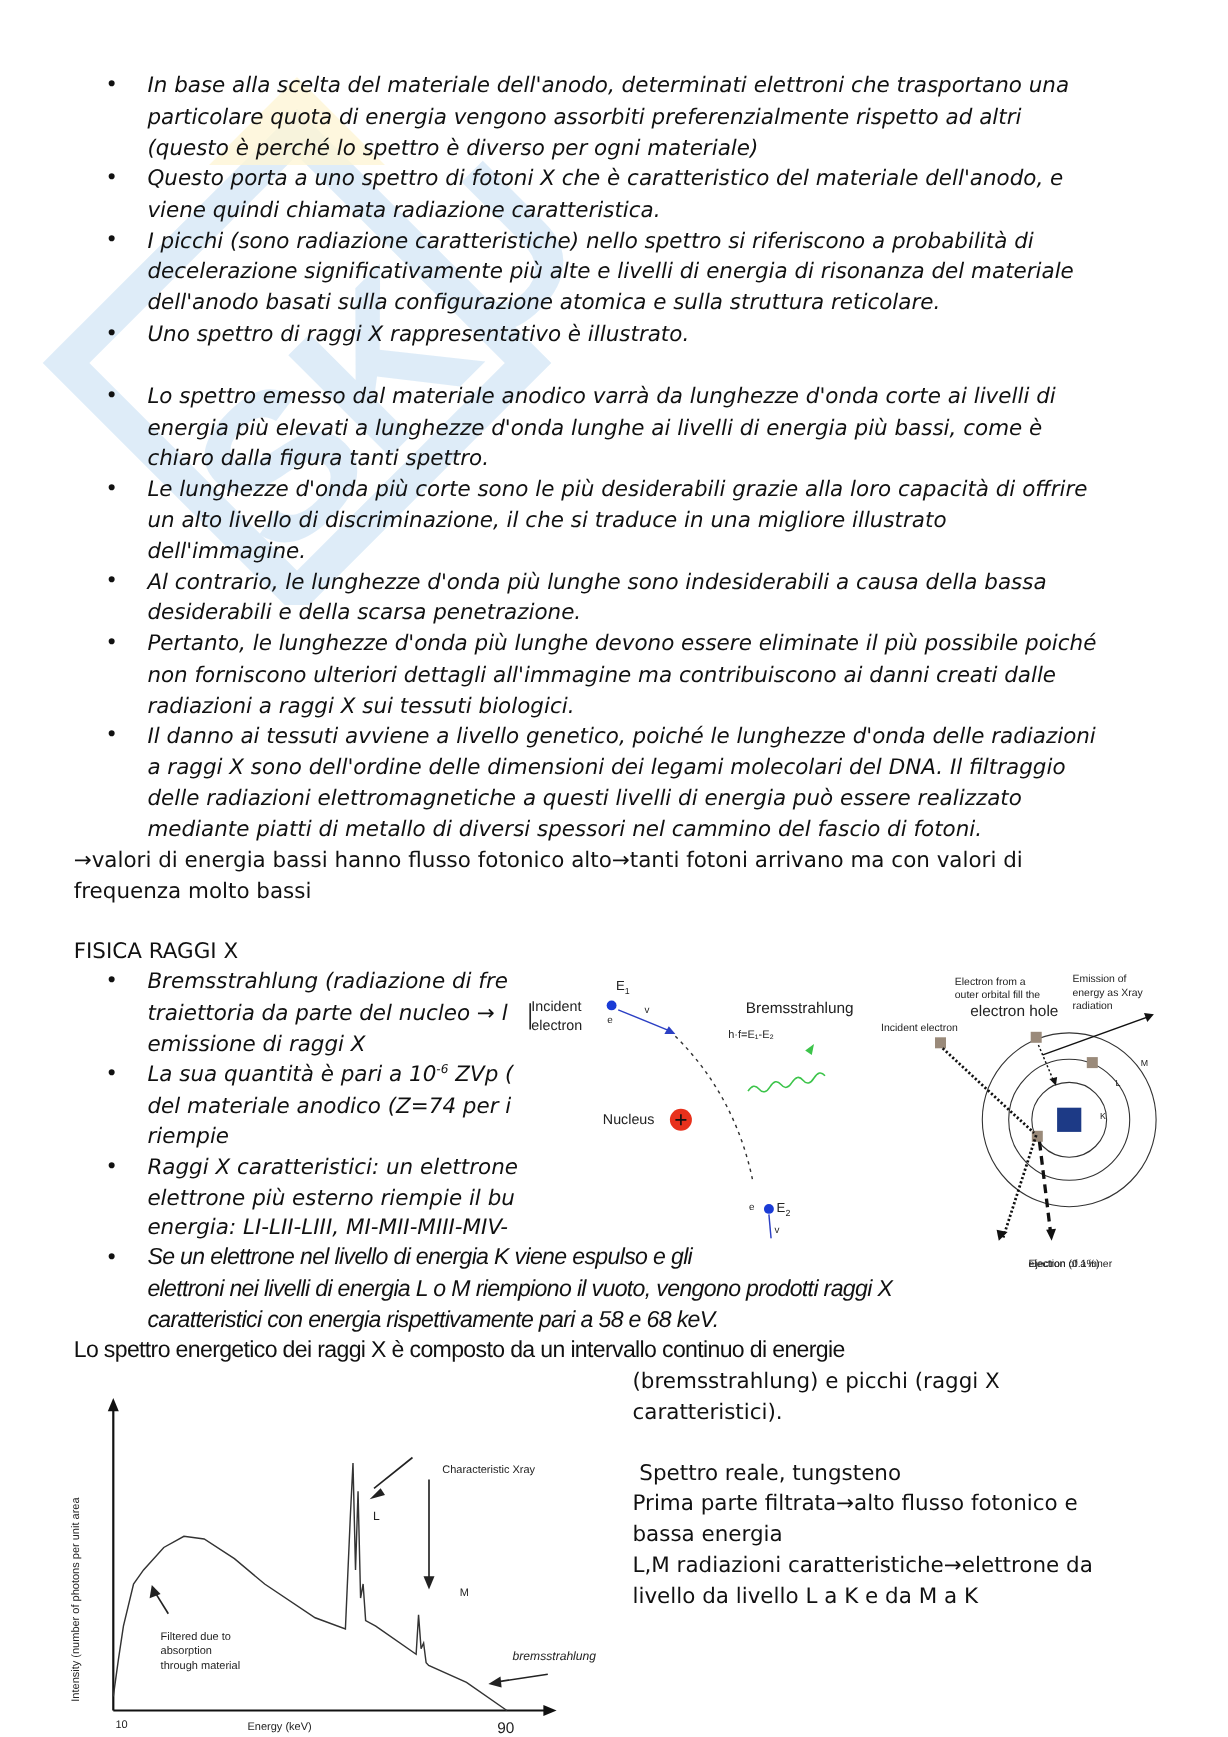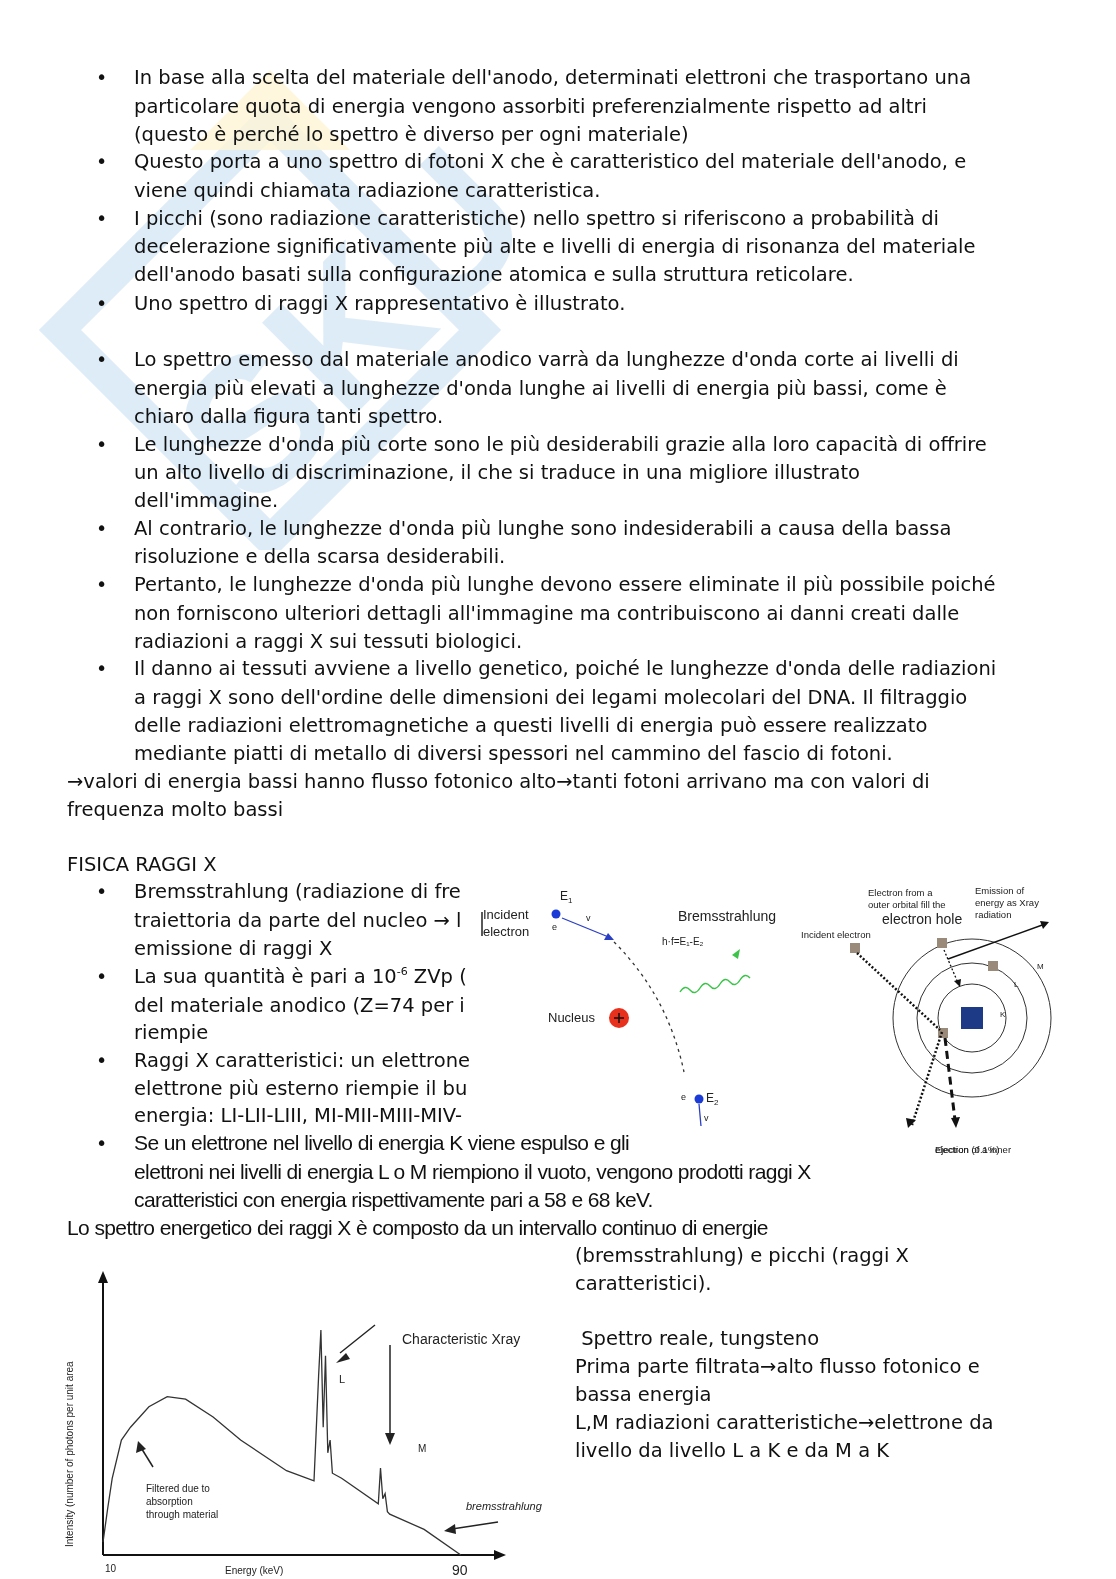--- a/index.html
+++ b/index.html
@@ -1,20 +1,20 @@
 <!DOCTYPE html>
 <html><head>
 <meta charset="utf-8">
 <style>
   html, body { margin: 0; padding: 0; background: #ffffff; }
   body { width: 1116px; height: 1579px; position: relative; overflow: hidden;
          font-family: "DejaVu Sans", sans-serif; color: #111; }
   .watermark { position: absolute; left: 20px; top: 30px; width: 520px; height: 520px; pointer-events: none; }
   .bul { position: absolute; left: 96px; font-size: 19px; }
-  .line { position: absolute; left: 134px; font-size: 19.5px; white-space: nowrap; }
+  .line { position: absolute; left: 134px; font-size: 19.5px; white-space: nowrap; font-style: italic; }
   .plain { position: absolute; left: 67px; font-size: 19.5px; white-space: nowrap; }
   .cond { font-family: "Liberation Sans", sans-serif; font-size: 21px; letter-spacing: -0.6px; }
   sup { font-size: 11px; vertical-align: 8px; }
   .fig-label { position: absolute; font-family: "Liberation Sans", sans-serif; color: #222; white-space: nowrap; }
   svg text { font-family: "Liberation Sans", sans-serif; }
 </style>
 </head>
 <body>
 
 <svg class="watermark" viewBox="0 0 520 520">
@@ -50,21 +50,21 @@
   <span class="line" style="top:377px">energia più elevati a lunghezze d'onda lunghe ai livelli di energia più bassi, come è</span>
   <span class="line" style="top:405px">chiaro dalla figura tanti spettro.</span>
 
   <span class="bul" style="top:433px">•</span>
   <span class="line" style="top:433px">Le lunghezze d'onda più corte sono le più desiderabili grazie alla loro capacità di offrire</span>
   <span class="line" style="top:461px">un alto livello di discriminazione, il che si traduce in una migliore illustrato</span>
   <span class="line" style="top:489px">dell'immagine.</span>
 
   <span class="bul" style="top:517px">•</span>
   <span class="line" style="top:517px">Al contrario, le lunghezze d'onda più lunghe sono indesiderabili a causa della bassa</span>
-  <span class="line" style="top:545px">risoluzione e della scarsa desiderabili.</span>
+  <span class="line" style="top:545px">desiderabili e della scarsa penetrazione.</span>
 
   <span class="bul" style="top:573px">•</span>
   <span class="line" style="top:573px">Pertanto, le lunghezze d'onda più lunghe devono essere eliminate il più possibile poiché</span>
   <span class="line" style="top:602px">non forniscono ulteriori dettagli all'immagine ma contribuiscono ai danni creati dalle</span>
   <span class="line" style="top:630px">radiazioni a raggi X sui tessuti biologici.</span>
 
   <span class="bul" style="top:657px">•</span>
   <span class="line" style="top:657px">Il danno ai tessuti avviene a livello genetico, poiché le lunghezze d'onda delle radiazioni</span>
   <span class="line" style="top:686px">a raggi X sono dell'ordine delle dimensioni dei legami molecolari del DNA. Il filtraggio</span>
   <span class="line" style="top:714px">delle radiazioni elettromagnetiche a questi livelli di energia può essere realizzato</span>
@@ -183,20 +183,20 @@
     <polygon points="330,180 325,168 335,168" fill="#222"></polygon>
     <line x1="93" y1="202" x2="80" y2="181" stroke="#222" stroke-width="1.5"></line>
     <polygon points="78,176 76,188 86,184" fill="#222"></polygon>
     <line x1="438" y1="257" x2="392" y2="264" stroke="#222" stroke-width="1.5"></line>
     <polygon points="384,266 395,259 396,269" fill="#222"></polygon>
   </svg>
   <span class="fig-label" style="left:-5px;top:160px;font-size:10px;transform:rotate(-90deg);transform-origin:left top;top:282px;left:4px">Intensity (number of photons per unit area</span>
   <span class="fig-label" style="left:45px;top:298px;font-size:10px">10</span>
   <span class="fig-label" style="left:392px;top:297px;font-size:14px">90</span>
   <span class="fig-label" style="left:165px;top:300px;font-size:10px">Energy (keV)</span>
-  <span class="fig-label" style="left:342px;top:66px;font-size:14px">Characteristic Xray</span>
+  <span class="fig-label" style="left:342px;top:66px;font-size:10px">Characteristic Xray</span>
   <span class="fig-label" style="left:279px;top:108px;font-size:11px">L</span>
   <span class="fig-label" style="left:358px;top:178px;font-size:10px">M</span>
   <span class="fig-label" style="left:86px;top:218px;font-size:10px">Filtered due to</span>
   <span class="fig-label" style="left:86px;top:231px;font-size:10px">absorption</span>
   <span class="fig-label" style="left:86px;top:244px;font-size:10px">through material</span>
   <span class="fig-label" style="left:406px;top:235px;font-size:11px;font-style:italic">bremsstrahlung</span>
 </div>
 
 </body></html>

